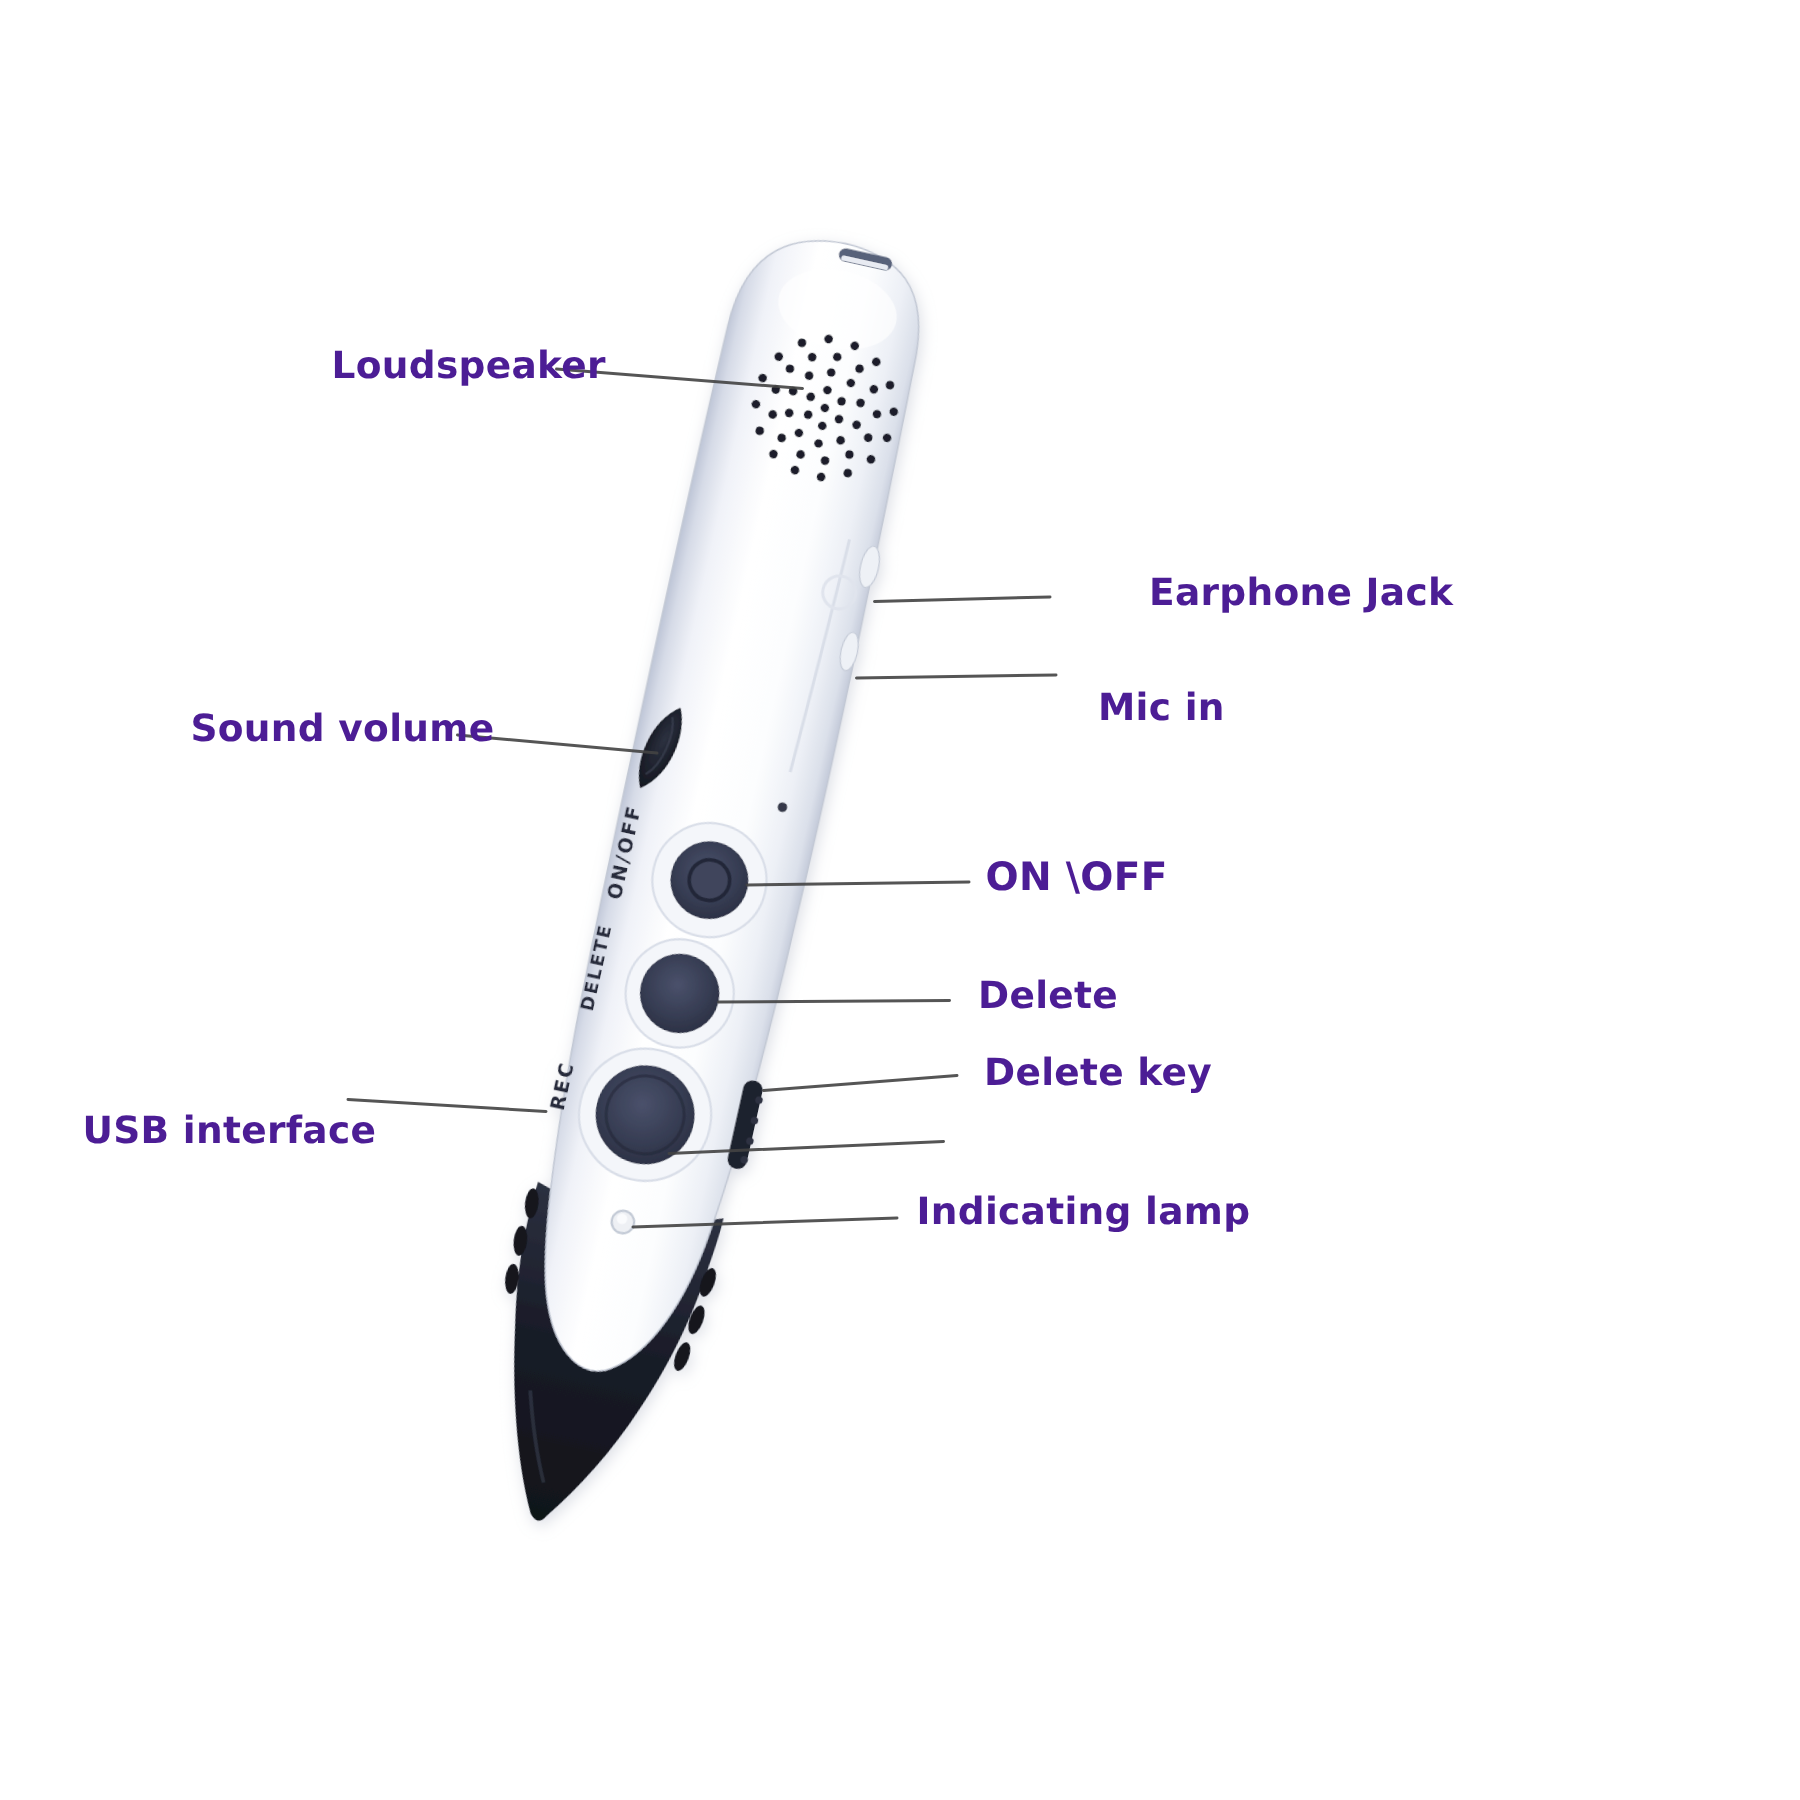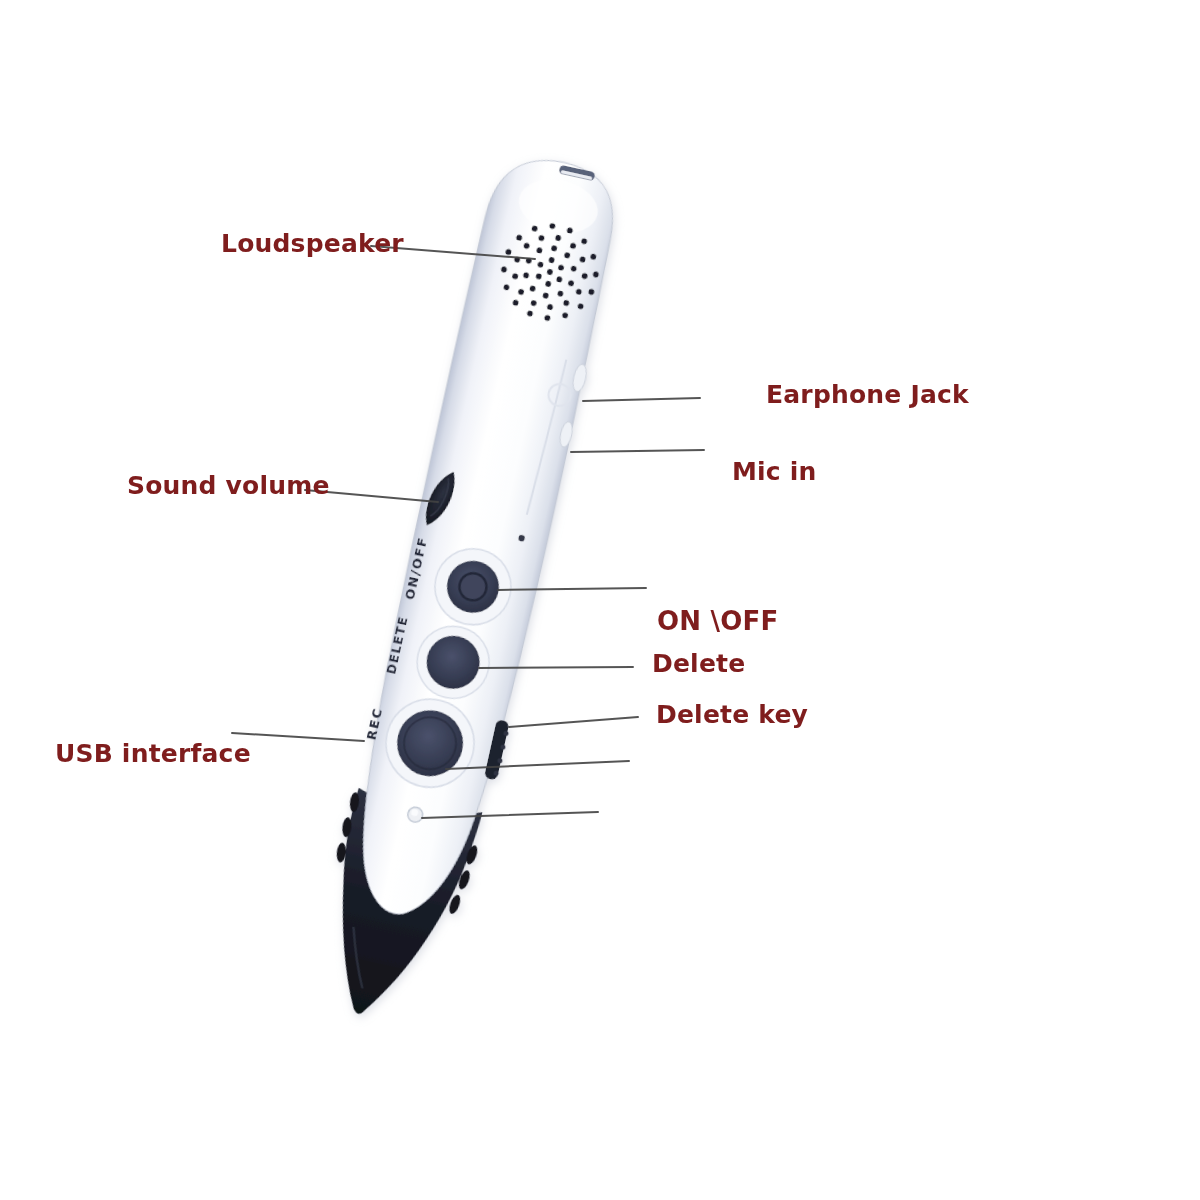--- a/index.html
+++ b/index.html
@@ -10,28 +10,28 @@
     font-family: "DejaVu Sans", "Liberation Sans", sans-serif;
   }
   .stage {
     position: relative;
     width: 1200px; height: 1200px;
     background: #ffffff;
   }
   .stage svg { position: absolute; left: 0; top: 0; }
   .callout {
     position: absolute;
-    color: #7f1d1d;
+    color: #4c1d95;
     font-weight: bold;
     font-size: 25px;
     line-height: 1.05;
     white-space: nowrap;
     letter-spacing: 0.2px;
   }
-  .callout.big { font-size: 26px; margin-top: 36px; }
+  .callout.big { font-size: 26px; }
   .printed {
     font-family: "DejaVu Sans", "Liberation Sans", sans-serif;
     font-size: 13px;
     font-weight: bold;
     fill: #262a3b;
     letter-spacing: 1.5px;
     text-anchor: middle;
   }
   .printed.small { font-size: 12px; }
 </style>
@@ -221,13 +221,14 @@
   </svg>
 
   <div class="callout" style="left:221px; top:231px">Loudspeaker</div>
   <div class="callout" style="left:766px; top:382px">Earphone Jack</div>
   <div class="callout" style="left:732px; top:459px">Mic in</div>
   <div class="callout" style="left:127px; top:473px">Sound volume</div>
   <div class="callout big" style="left:657px; top:572px">ON \OFF</div>
   <div class="callout" style="left:652px; top:651px">Delete</div>
   <div class="callout" style="left:656px; top:702px">Delete key</div>
   <div class="callout" style="left:55px;  top:741px">USB interface</div>
+  <div class="callout" style="left:611px; top:795px">Indicating lamp</div>
 </div>
 
 </body></html>

